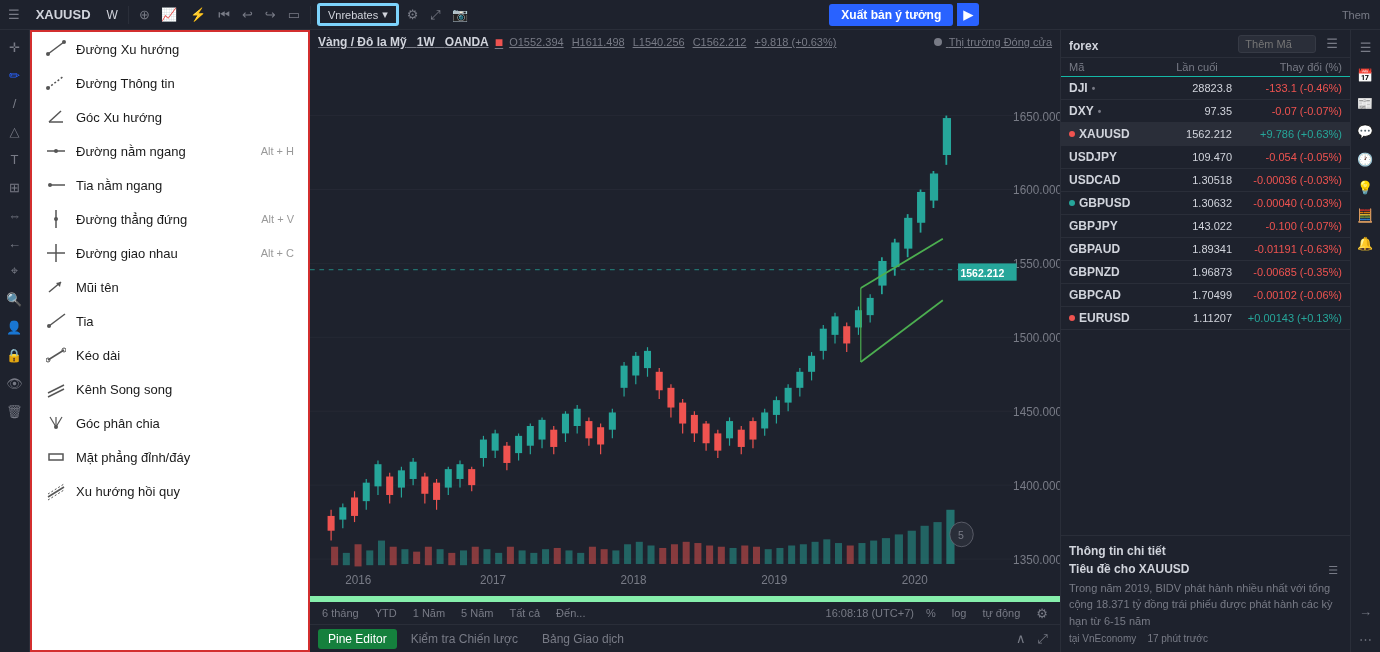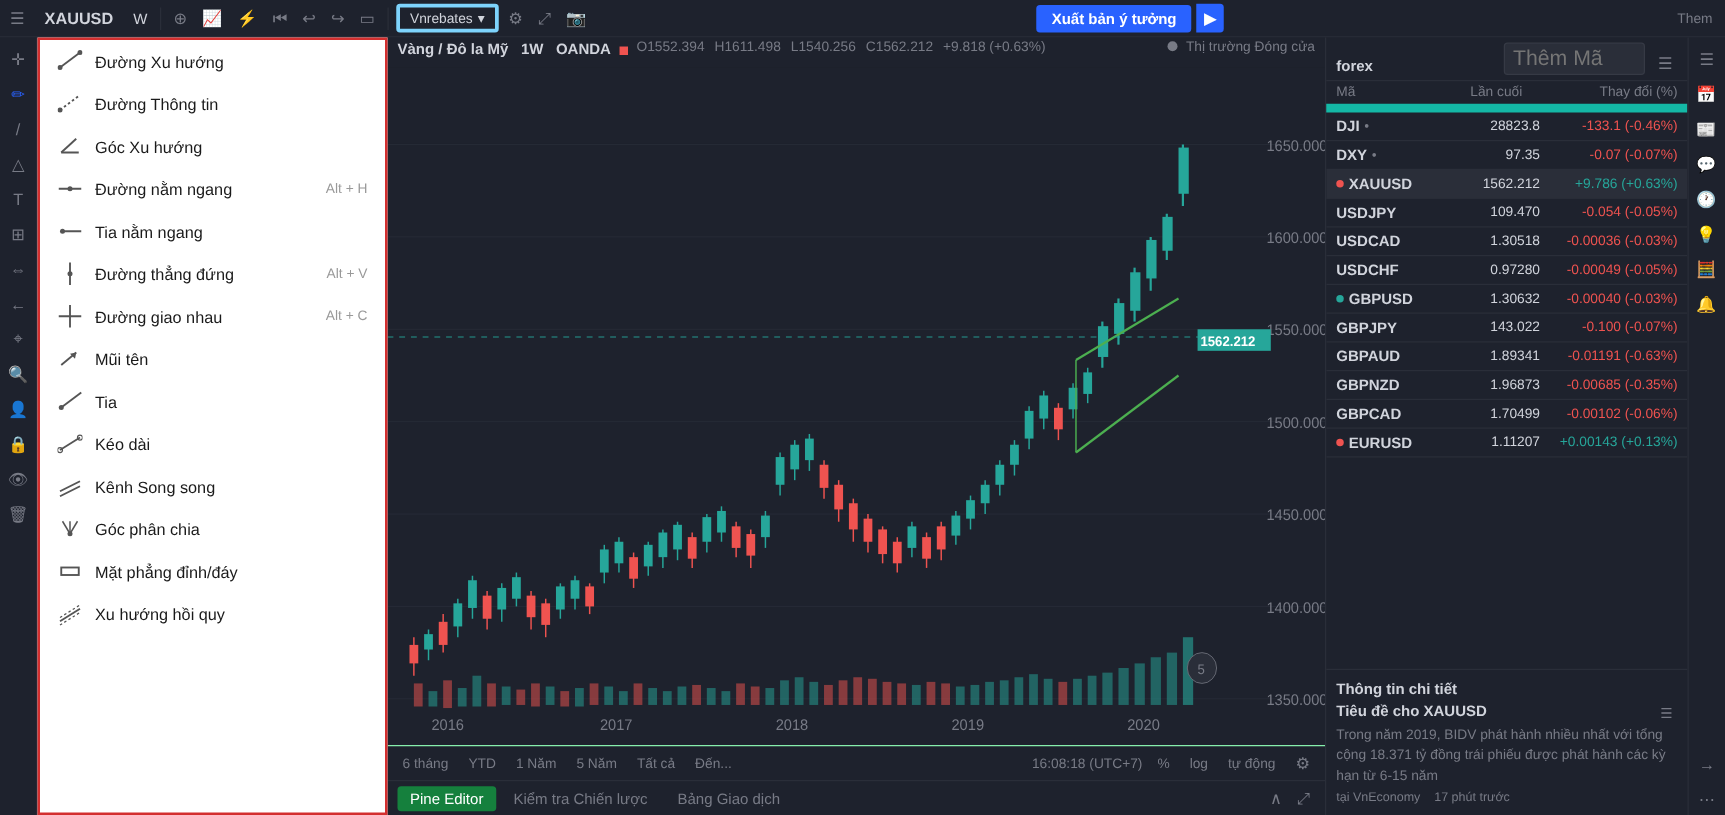--- a/index.html
+++ b/index.html
@@ -30,45 +30,45 @@
     
     .drawing-panel {
       width: 280px; background: #fff; color: #333; border-right: 2px solid #e0e0e0; z-index: 100; overflow-y: auto; border: 2px solid #d32f2f;
     }
     .drawing-item { display: flex; align-items: center; padding: 7px 14px; gap: 10px; cursor: pointer; font-size: 13px; color: #1a1a1a; }
     .drawing-item .item-icon { width: 20px; height: 20px; display: flex; align-items: center; justify-content: center; flex-shrink: 0; }
     .drawing-item .shortcut { margin-left: auto; color: #999; font-size: 11px; }
 
     
     .chart-area { flex: 1; display: flex; flex-direction: column; background: #1e222d; position: relative; overflow: hidden; }
-    .chart-header { display: flex; align-items: flex-start; padding: 2px 8px; gap: 6px; font-size: 12px; color: #787b86; height: 24px; }
+    .chart-header { display: flex; align-items: center; padding: 2px 8px; gap: 6px; font-size: 12px; color: #787b86; height: 24px; text-decoration: underline; }
     .chart-header .symbol-name { color: #d1d4dc; font-weight: 600; }
     .ohlc { display: flex; gap: 8px; font-size: 11px; }
     .ohlc span { color: #787b86; }
     .price-change { color: #26a69a; }
     .chart-canvas { flex: 1; position: relative; background: #1e222d; overflow: hidden; }
-    .chart-bottom { display: flex; align-items: center; padding: 2px 8px; gap: 8px; height: 28px; background: #1e222d; border-top: 1px solid #86efac; font-size: 11px; }
+    .chart-bottom { display: flex; align-items: center; padding: 2px 8px; gap: 8px; height: 28px; background: #1e222d; border-top: 6px solid #86efac; font-size: 11px; }
     .time-btn { color: #787b86; cursor: pointer; padding: 2px 4px; }
 
     
     .chart-svg { width: 100%; height: 100%; }
 
     
     .bottom-tabs { display: flex; align-items: center; padding: 0 8px; height: 28px; background: #1e222d; border-top: 1px solid #2a2e39; gap: 4px; }
     .bottom-tab { padding: 3px 10px; border-radius: 3px; cursor: pointer; font-size: 12px; color: #787b86; }
     .bottom-tab.active { background: #15803d; color: #fff; }
     .bottom-tab-icons { margin-left: auto; display: flex; gap: 4px; }
 
     
     .right-panel { width: 290px; background: #1e222d; border-left: 1px solid #2a2e39; display: flex; flex-direction: column; }
     .right-header { display: flex; align-items: flex-end; padding: 4px 8px; border-bottom: 1px solid #2a2e39; gap: 6px; }
     .right-header .forex-title { font-weight: 700; color: #d1d4dc; flex: 1; }
-    .right-header input { background: #2a2e39; border: 1px solid #363a45; border-radius: 3px; color: #d1d4dc; padding: 2px 6px; font-size: 17px; width: 113px; }
+    .right-header input { background: #2a2e39; border: 1px solid #363a45; border-radius: 3px; color: #d1d4dc; padding: 2px 6px; font-size: 11px; width: 78px; }
     .watchlist-table { flex: 1; overflow-y: auto; }
-    .wl-header { display: flex; padding: 3px 8px; color: #787b86; font-size: 11px; border-bottom: 7px solid #14b8a6; }
+    .wl-header { display: flex; padding: 3px 8px; color: #787b86; font-size: 11px; border-bottom: 1px solid #14b8a6; }
     .wl-header .col-sym { flex: 1; }
     .wl-header .col-last { width: 70px; text-align: center; }
     .wl-header .col-chg { width: 110px; text-align: right; }
     .wl-row { display: flex; align-items: center; padding: 4px 8px; border-bottom: 1px solid #2a2e39; cursor: pointer; }
     .wl-row .col-sym { flex: 1; font-weight: 600; font-size: 12px; color: #d1d4dc; display: flex; align-items: center; gap: 4px; }
     .wl-row .col-last { width: 70px; text-align: right; font-size: 11px; color: #d1d4dc; }
     .wl-row .col-chg { width: 110px; text-align: right; font-size: 11px; }
     .neg { color: #ef5350; }
     .pos { color: #26a69a; }
     .dot-green { width: 6px; height: 6px; border-radius: 50%; background: #26a69a; display: inline-block; }
@@ -590,25 +590,20 @@
         <span class="col-last">109.470</span>
         <span class="col-chg neg">-0.054 (-0.05%)</span>
       </div>
 
       <div class="wl-row">
         <span class="col-sym">USDCAD</span>
         <span class="col-last">1.30518</span>
         <span class="col-chg neg">-0.00036 (-0.03%)</span>
       </div>
 
-      <div class="wl-row">
-        <span class="col-sym">USDCHF</span>
-        <span class="col-last">0.97280</span>
-        <span class="col-chg neg">-0.00049 (-0.05%)</span>
-      </div>
 
       <div class="wl-row">
         <span class="col-sym">
           <span class="dot-green"></span>
           GBPUSD
         </span>
         <span class="col-last">1.30632</span>
         <span class="col-chg neg">-0.00040 (-0.03%)</span>
       </div>
 

